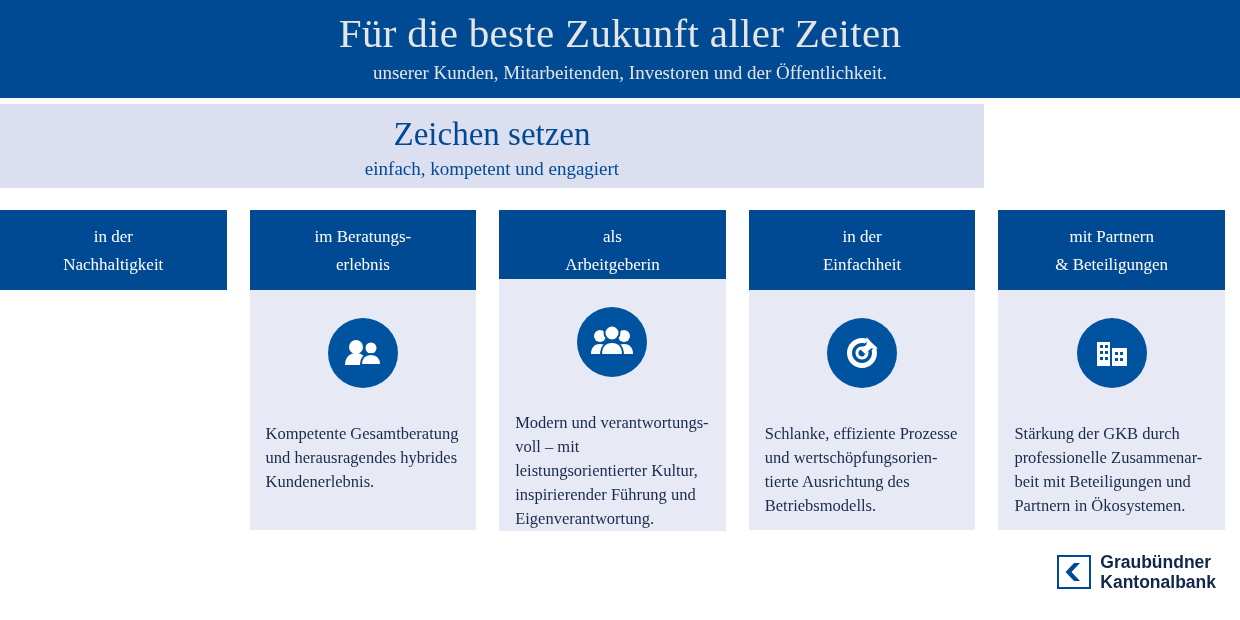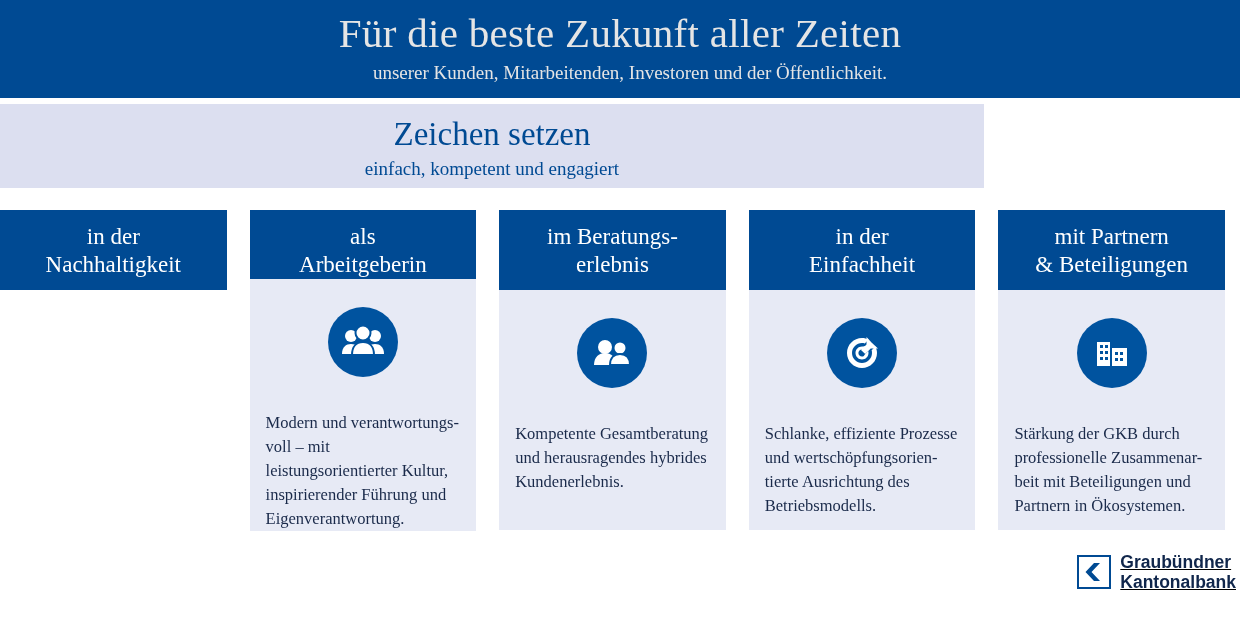--- a/index.html
+++ b/index.html
@@ -91,21 +91,21 @@
   .col:last-child {
     margin-right: 15px;
   }
   .col-head {
     background: #004a93;
     color: #ffffff;
     text-align: center;
     height: 80px;
     box-sizing: border-box;
     padding-top: 13px;
-    font-size: 23px;
+    font-size: 17px;
     line-height: 28px;
   }
   .col-body {
     background: #e7eaf5;
     flex: 1 1 auto;
     box-sizing: border-box;
     padding: 0 16px;
     position: relative;
   }
   .icon-wrap {
@@ -129,25 +129,24 @@
     margin-top: 34px;
     font-size: 16.5px;
     line-height: 24px;
     color: #1a2a4a;
     text-align: left;
   }
 
   
   .logo {
     position: absolute;
-    right: 4px;
+    right: 24px;
     top: 552px;
     display: flex;
     align-items: center;
-    text-decoration: underline;
   }
   .logo-mark {
     width: 34px;
     height: 34px;
     border: 2px solid #004a93;
     box-sizing: border-box;
     margin-right: 9px;
     display: flex;
     align-items: center;
     justify-content: center;
@@ -182,57 +181,57 @@
 
     <div class="col">
       <div class="col-head">
         <div>in der</div>
         <div>Nachhaltigkeit</div>
       </div>
     </div>
 
     <div class="col">
       <div class="col-head">
+        <div>im Beratungs-</div>
+        <div>erlebnis</div>
+      </div>
+      <div class="col-body">
+        <div class="icon-wrap">
+          <div class="icon-circle">
+            <svg width="44" height="38" viewBox="0 0 44 38" aria-hidden="true">
+              <circle cx="15" cy="13" r="7" fill="#ffffff"></circle>
+              <path d="M4 31 C4 23 9 19 15 19 C21 19 26 23 26 31 Z" fill="#ffffff"></path>
+              <circle cx="30" cy="14" r="6.5" fill="#ffffff" stroke="#00539f" stroke-width="2"></circle>
+              <path d="M20 31 C20 23.5 24.5 20 30 20 C35.5 20 40 23.5 40 31 Z" fill="#ffffff" stroke="#00539f" stroke-width="2"></path>
+            </svg>
+          </div>
+        </div>
+        <div class="col-text">Kompetente Gesamtberatung und herausragendes hybrides Kundenerlebnis.</div>
+      </div>
+    </div>
+
+    <div class="col">
+      <div class="col-head">
         <div>als</div>
         <div>Arbeitgeberin</div>
       </div>
       <div class="col-body">
         <div class="icon-wrap">
           <div class="icon-circle">
             <svg width="46" height="40" viewBox="0 0 46 40" aria-hidden="true">
               <circle cx="11" cy="14" r="6" fill="#ffffff"></circle>
               <path d="M2 32 C2 25 6 22 11 22 C16 22 20 25 20 32 Z" fill="#ffffff"></path>
               <circle cx="35" cy="14" r="6" fill="#ffffff"></circle>
               <path d="M26 32 C26 25 30 22 35 22 C40 22 44 25 44 32 Z" fill="#ffffff"></path>
               <circle cx="23" cy="11" r="7.5" fill="#ffffff" stroke="#00539f" stroke-width="2"></circle>
               <path d="M12 33 C12 24 17 20 23 20 C29 20 34 24 34 33 Z" fill="#ffffff" stroke="#00539f" stroke-width="2"></path>
             </svg>
           </div>
         </div>
         <div class="col-text">Modern und verantwortungs-voll – mit leistungsorientierter Kultur, inspirierender Führung und Eigenverantwortung.</div>
-      </div>
-    </div>
-
-    <div class="col">
-      <div class="col-head">
-        <div>im Beratungs-</div>
-        <div>erlebnis</div>
-      </div>
-      <div class="col-body">
-        <div class="icon-wrap">
-          <div class="icon-circle">
-            <svg width="44" height="38" viewBox="0 0 44 38" aria-hidden="true">
-              <circle cx="15" cy="13" r="7" fill="#ffffff"></circle>
-              <path d="M4 31 C4 23 9 19 15 19 C21 19 26 23 26 31 Z" fill="#ffffff"></path>
-              <circle cx="30" cy="14" r="6.5" fill="#ffffff" stroke="#00539f" stroke-width="2"></circle>
-              <path d="M20 31 C20 23.5 24.5 20 30 20 C35.5 20 40 23.5 40 31 Z" fill="#ffffff" stroke="#00539f" stroke-width="2"></path>
-            </svg>
-          </div>
-        </div>
-        <div class="col-text">Kompetente Gesamtberatung und herausragendes hybrides Kundenerlebnis.</div>
       </div>
     </div>
 
     <div class="col">
       <div class="col-head">
         <div>in der</div>
         <div>Einfachheit</div>
       </div>
       <div class="col-body">
         <div class="icon-wrap">

